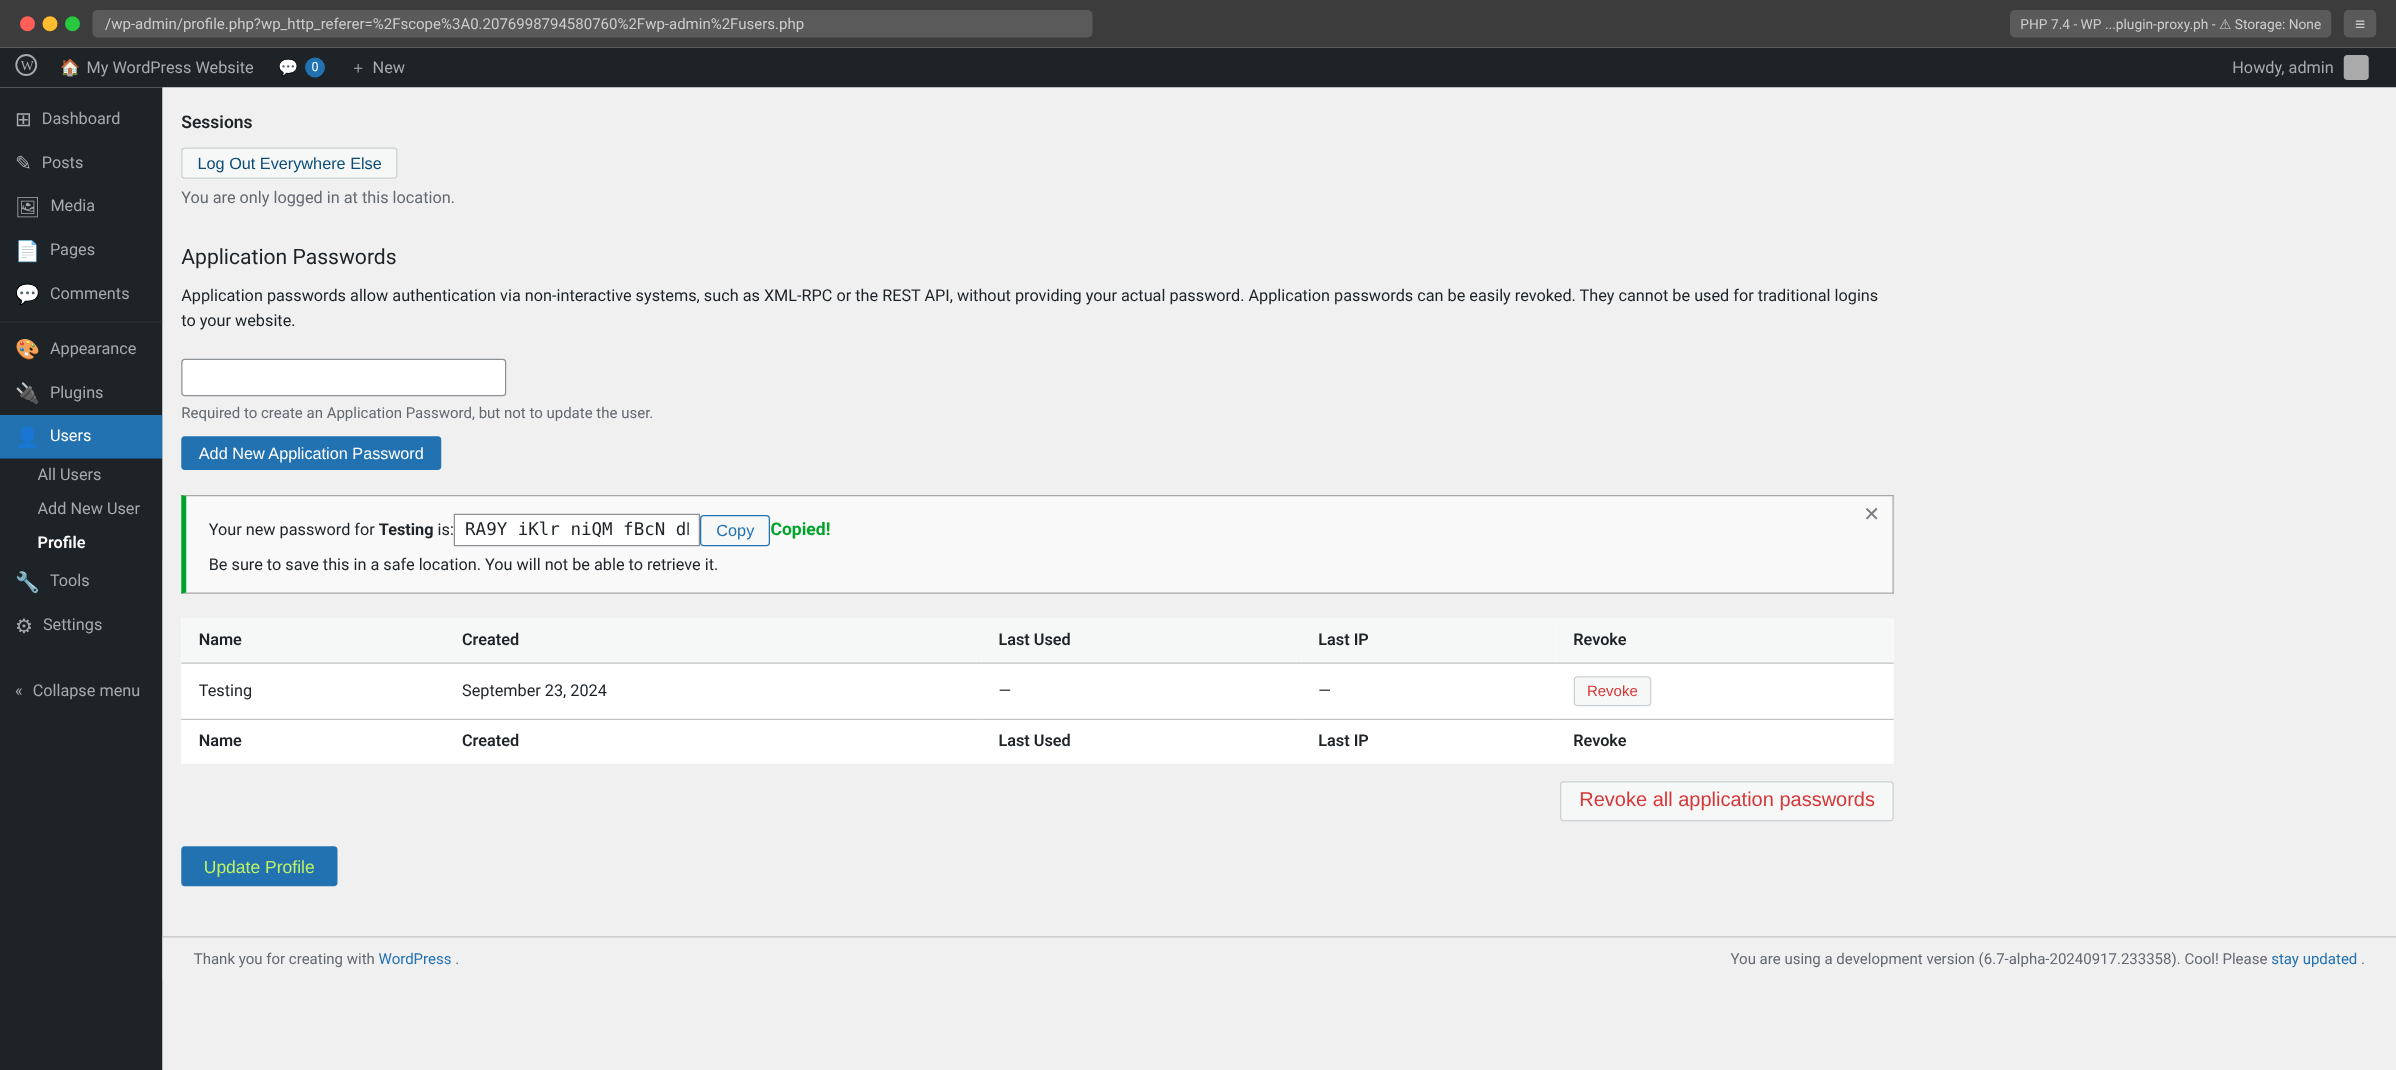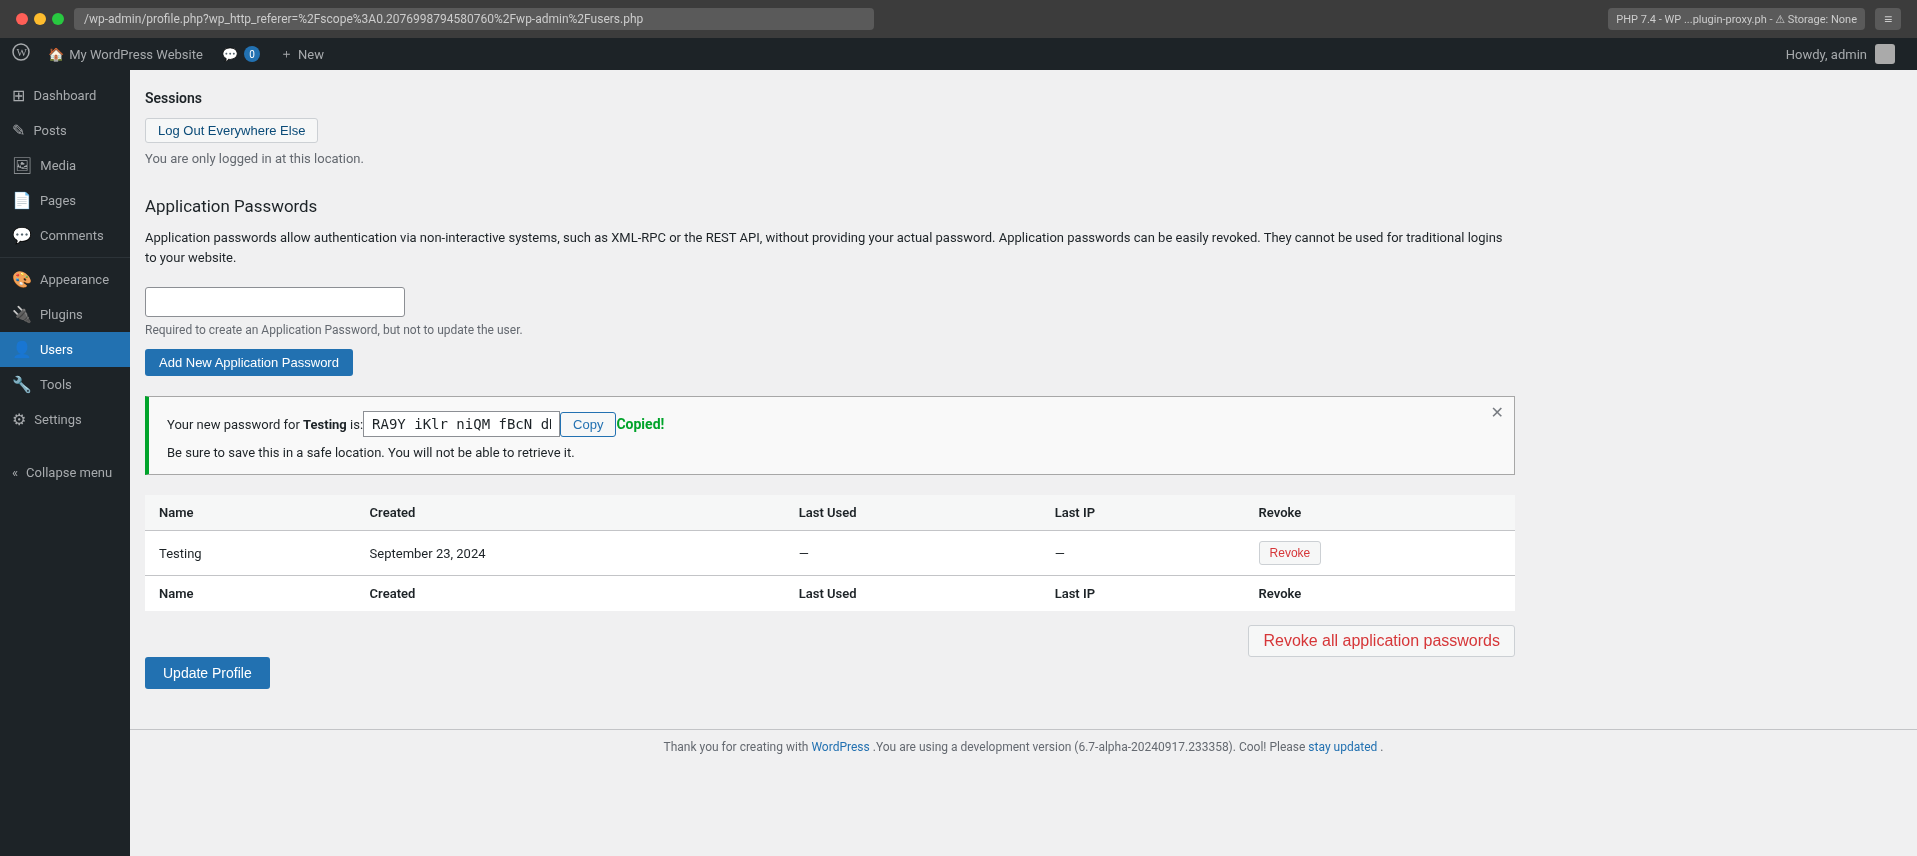--- a/index.html
+++ b/index.html
@@ -73,24 +73,24 @@
     .passwords-table th { text-align: left; padding: 10px 14px; font-weight: 600; font-size: 13px; color: #1d2327; border-bottom: 1px solid #c3c4c7; background: #f6f7f7; }
     .passwords-table td { padding: 10px 14px; font-size: 13px; color: #1d2327; border-bottom: 1px solid #c3c4c7; }
     .passwords-table tr:last-child td { border-bottom: none; }
     .revoke-btn { background: #f6f7f7; border: 1px solid #ccd0d4; color: #d63638; padding: 4px 10px; cursor: pointer; font-size: 12px; border-radius: 3px; }
 
     
     .revoke-all-row { display: flex; justify-content: flex-end; margin-top: 14px; }
     .revoke-all-btn { background: #f6f7f7; border: 1px solid #ccd0d4; color: #d63638; padding: 6px 14px; cursor: pointer; font-size: 16px; border-radius: 3px; }
 
     
-    .update-profile-btn { background: #2271b1; color: #ffffff; border: none; padding: 8px 18px; border-radius: 3px; cursor: pointer; font-size: 14px; }
-
-    
-    .wp-footer { background: #f0f0f1; border-top: 1px solid #c3c4c7; padding: 10px 25px; font-size: 12px; color: #646970; display: flex; justify-content: center; }
+    .update-profile-btn { background: #2271b1; color: #bef264; border: none; padding: 8px 18px; border-radius: 3px; cursor: pointer; font-size: 14px; margin-top: 20px; }
+
+    
+    .wp-footer { background: #f0f0f1; border-top: 1px solid #c3c4c7; padding: 10px 25px; font-size: 12px; color: #646970; display: flex; justify-content: space-between; }
     .wp-footer a { color: #2271b1; text-decoration: none; }
 
     .collapse-menu-item { display: flex; align-items: center; gap: 8px; padding: 8px 12px; color: #a7aaad; cursor: pointer; font-size: 13px; margin-top: 20px; }
   </style>
 </head>
 <body>
 
 <div class="browser-chrome">
   <div class="browser-dots">
     <div class="browser-dot dot-red"></div>
@@ -164,20 +164,25 @@
       <span>Appearance</span>
     </a>
     <a class="sidebar-item">
       <span class="icon">🔌</span>
       <span>Plugins</span>
     </a>
     <a class="sidebar-item active">
       <span class="icon">👤</span>
       <span>Users</span>
     </a>
+    <div class="sidebar-submenu">
+      <a class="sidebar-submenu-item">All Users</a>
+      <a class="sidebar-submenu-item">Add New User</a>
+      <a class="sidebar-submenu-item active">Profile</a>
+    </div>
     <a class="sidebar-item">
       <span class="icon">🔧</span>
       <span>Tools</span>
     </a>
     <a class="sidebar-item">
       <span class="icon">⚙</span>
       <span>Settings</span>
     </a>
     <div class="collapse-menu-item">
       <span>«</span>

